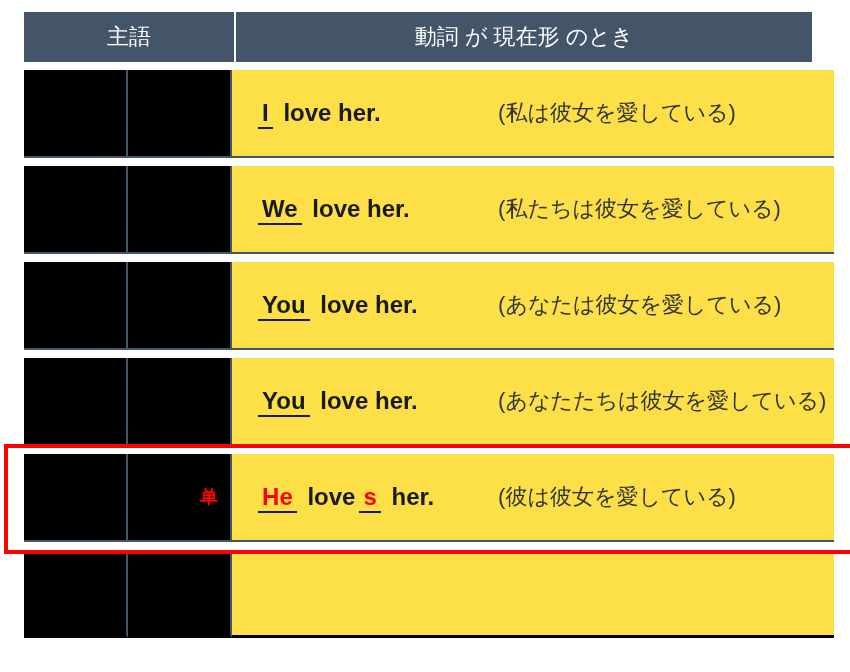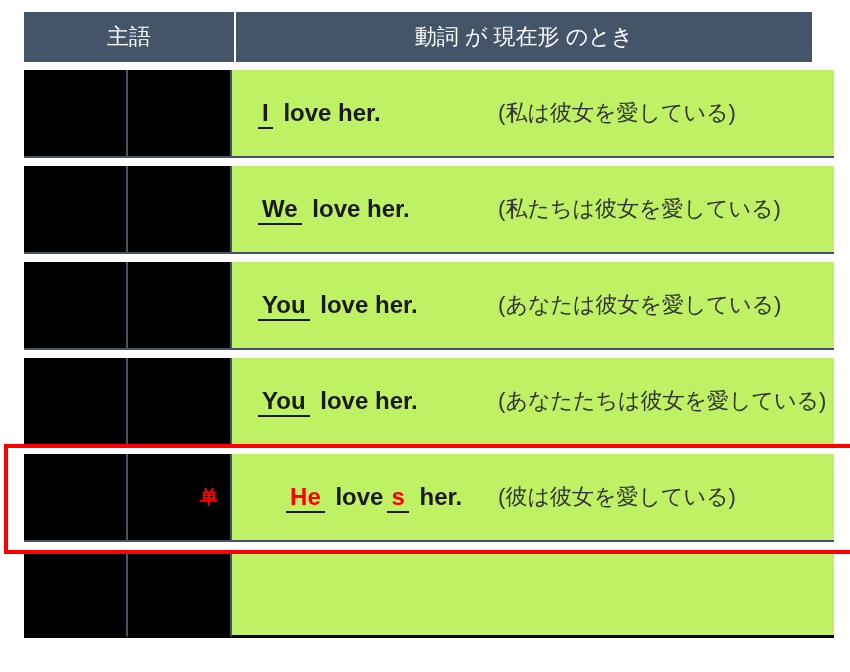--- a/index.html
+++ b/index.html
@@ -52,21 +52,21 @@
       background: #000000;
       border-bottom: 2px solid #44556a;
       border-right: 2px solid #44556a;
       position: relative;
       display: flex;
       align-items: center;
       justify-content: center;
     }
     .cell-example {
       width: 614px;
-      background: #bef264;
+      background: #fde047;
       border-bottom: 2px solid #44556a;
       display: flex;
       align-items: center;
       padding-left: 22px;
       position: relative;
     }
     .english-text {
       font-size: 24px;
       font-weight: bold;
       color: #1a1a1a;
@@ -103,21 +103,20 @@
       right: 8px;
     }
     .row-last .cell-person,
     .row-last .cell-number,
     .row-last .cell-example {
       border-bottom: 3px solid #000000;
     }
     .he-underline {
       border-bottom: 2.5px solid #1a1a1a;
       padding-bottom: 1px;
-      margin-left: 28px;
     }
     .s-underline {
       border-bottom: 2.5px solid #1a1a1a;
       padding-bottom: 1px;
     }
   </style>
 </head>
 <body>
 
 <div class="table-wrapper">

